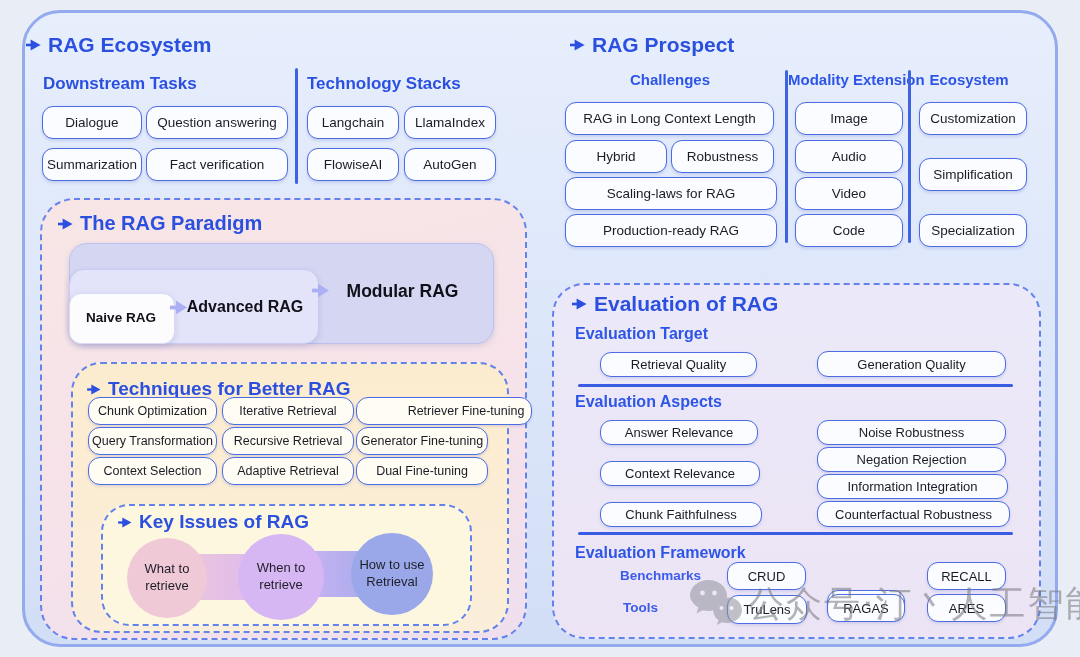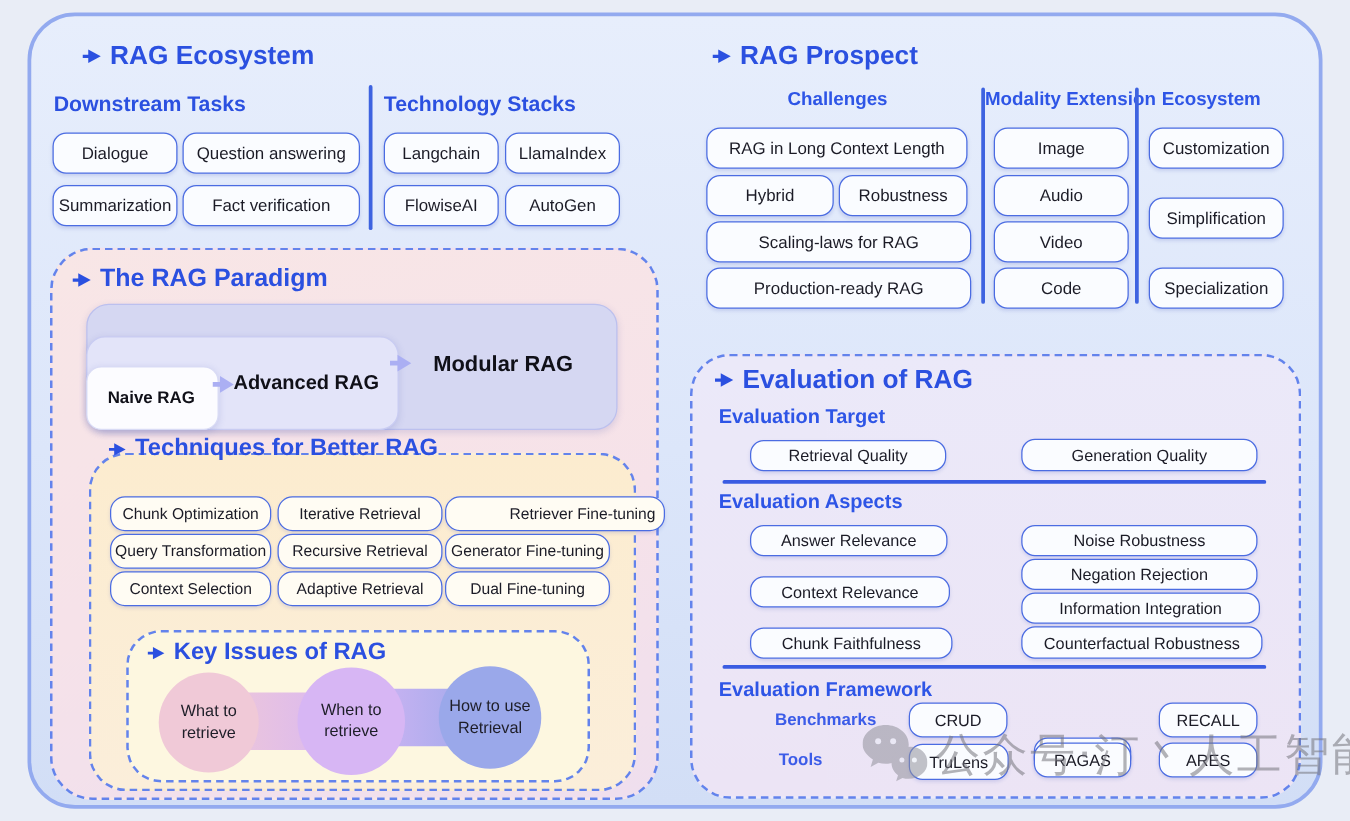--- a/index.html
+++ b/index.html
@@ -34,21 +34,21 @@
   .band{position:absolute;border-radius:24px;}
   .watermark{position:absolute;left:690px;top:580px;display:flex;align-items:flex-start;gap:6px;z-index:40;opacity:.55;}
   .wm-text{font-size:36px;color:#76767e;letter-spacing:2px;font-weight:500;white-space:nowrap;font-family:"DejaVu Sans",sans-serif;}
 </style>
 </head>
 <body>
 
 <div class="stage">
   <div class="panel"></div>
 
-  <div class="title t21" style="left:26px;top:33px;padding-left:40px;">
+  <div class="title t21" style="left:26px;top:33px;">
     <svg class="arr" width="15" height="12" viewBox="0 0 15 12">
         <path d="M0 4.7h6.5v2.6H0z"></path>
         <path d="M4.6 0.6 14.6 6 4.6 11.4z"></path>
       </svg>
     <span>RAG Ecosystem</span>
   </div>
 
   <div class="subhead" style="left:43px;top:74px;">Downstream Tasks</div>
   <div class="chip" style="left:42px;top:106px;width:98px;height:31px;">Dialogue</div>
   <div class="chip" style="left:146px;top:106px;width:140px;height:31px;">Question answering</div>
@@ -81,21 +81,21 @@
   <svg style="position:absolute;left:170px;top:300px;" width="18" height="15" viewBox="0 0 18 15">
       <path d="M0 5.6h8v3.8H0z" fill="#abaff3"></path>
       <path d="M6 0.8 17 7.5 6 14.2z" fill="#abaff3"></path>
     </svg>
   <svg style="position:absolute;left:312px;top:283px;" width="18" height="15" viewBox="0 0 18 15">
       <path d="M0 5.6h8v3.8H0z" fill="#abaff3"></path>
       <path d="M6 0.8 17 7.5 6 14.2z" fill="#abaff3"></path>
     </svg>
 
   <div class="dashedbox techniques-box" style="left:71px;top:362px;width:434px;height:267px;"></div>
-  <div class="title t19" style="left:87px;top:348px;">
+  <div class="title t19" style="left:87px;top:378px;">
     <svg class="arr" width="14" height="11" viewBox="0 0 15 12">
         <path d="M0 4.7h6.5v2.6H0z"></path>
         <path d="M4.6 0.6 14.6 6 4.6 11.4z"></path>
       </svg>
     <span>Techniques for Better RAG</span>
   </div>
   <div class="chip cream" style="left:88px;top:397px;width:127px;height:26px;">Chunk Optimization</div>
   <div class="chip cream" style="left:88px;top:427px;width:127px;height:26px;">Query Transformation</div>
   <div class="chip cream" style="left:88px;top:457px;width:127px;height:26px;">Context Selection</div>
   <div class="chip cream" style="left:222px;top:397px;width:130px;height:26px;">Iterative Retrieval</div>

